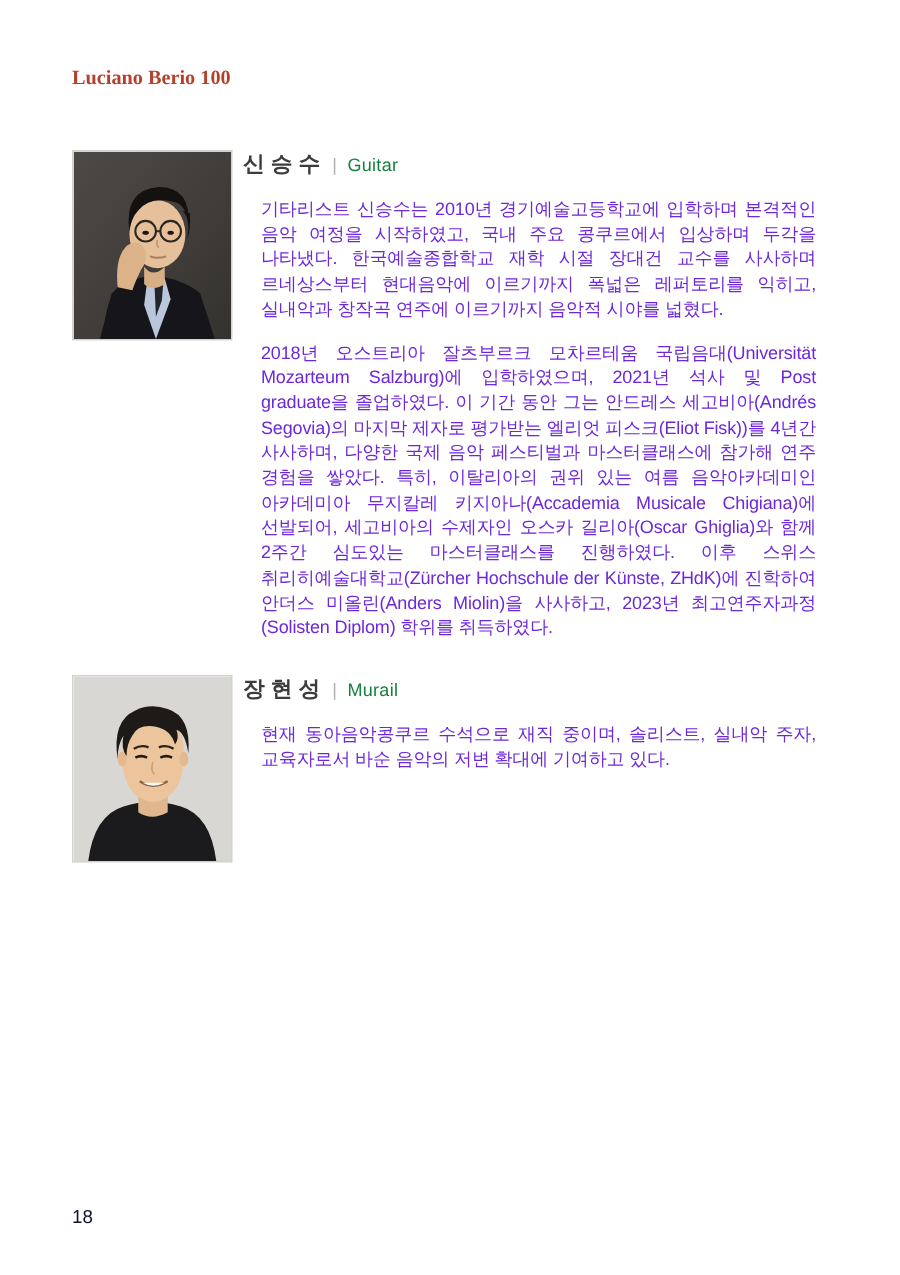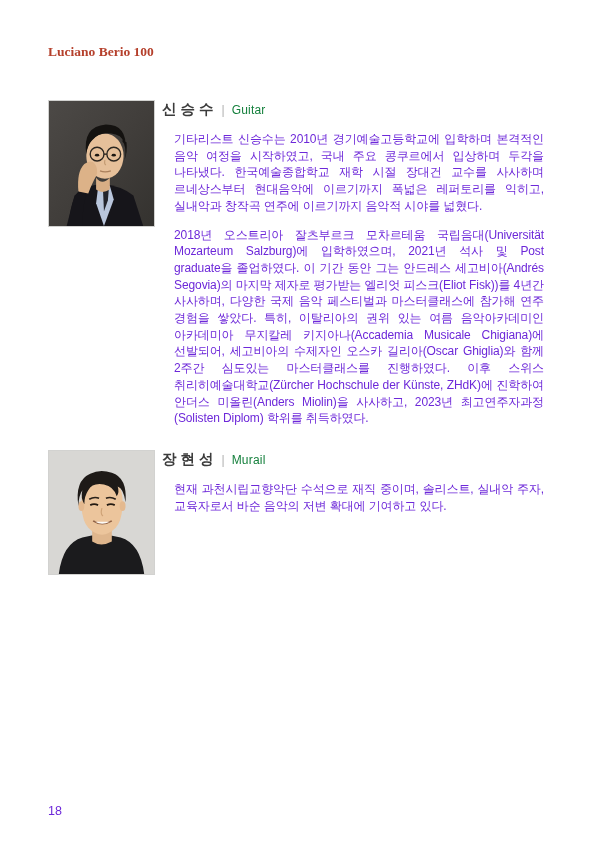--- a/index.html
+++ b/index.html
@@ -44,21 +44,21 @@
   .bio-text p{
     margin:12px;padding:0;
     font-size:12px;line-height:16.7px;color:#6d28d9;
     text-align:justify;word-break:keep-all;
     letter-spacing:-0.1px;
   }
 
   
   .page-number{
     position:absolute;left:48px;top:804px;
-    font-size:12.5px;color:#6d28d9;
+    font-size:12.5px;color:#0f172a;
   }
 </style>
 </head>
 <body>
 
 <div class="page">
 
   <div class="booklet-header">
     <div class="hdr-line1">Luciano Berio 100</div>
   </div>
@@ -142,20 +142,20 @@
         <path d="M47 72 Q54 76 62 72" fill="#fdfbf7" stroke="none"></path>
       </svg>
     </div>
     <div class="bio-col">
       <div class="name-row">
         <span class="kr-name">장현성</span>
         <span class="name-sep">|</span>
         <span class="instrument">Murail</span>
       </div>
       <div class="bio-text">
-        <p>현재 과천시립교향악단 수석으로 재직 중이며, 솔리스트, 실내악 주자, 교육자로서 바순 음악의 저변 확대에 기여하고 있다.</p>
+        <p>현재 동아음악콩쿠르 수석으로 재직 중이며, 솔리스트, 실내악 주자, 교육자로서 바순 음악의 저변 확대에 기여하고 있다.</p>
       </div>
     </div>
   </div>
 
   <div class="page-number">18</div>
 
 </div>
 
 </body></html>

